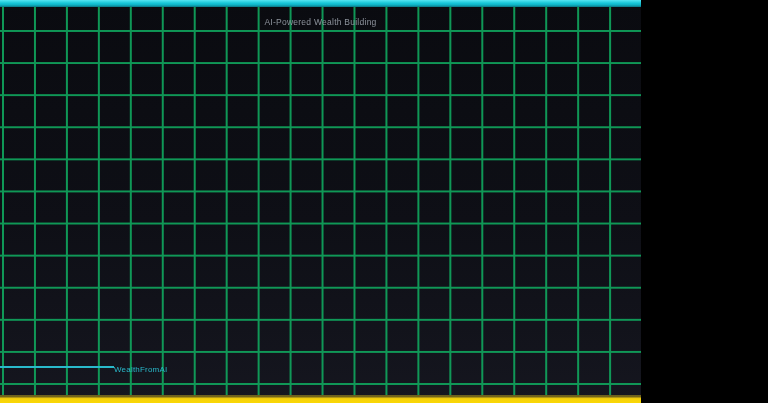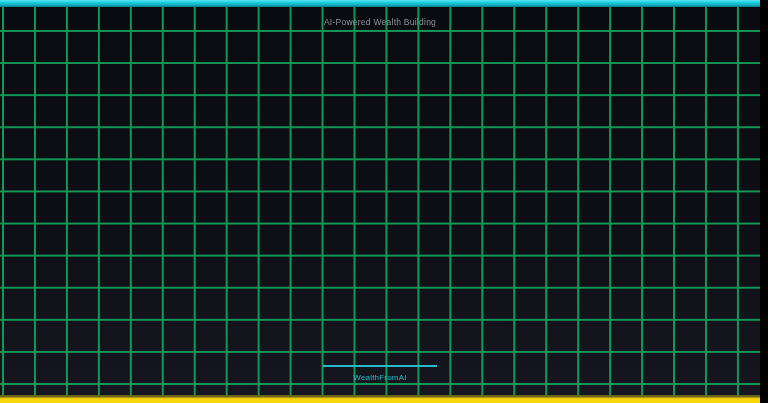--- a/index.html
+++ b/index.html
@@ -3,21 +3,21 @@
 <meta charset="utf-8">
 <style>
   html, body {
     margin: 0;
     padding: 0;
     background: #000;
     font-family: "Liberation Sans", sans-serif;
   }
   .stage {
     position: relative;
-    width: 760px;
+    width: 641px;
     height: 403px;
     overflow: hidden;
     background: linear-gradient(180deg,
       var(--background-top, #0a0b10) 0%,
       #0e0f16 55%,
       var(--background-bottom, #15161f) 100%);
   }
   
   .grid-overlay {
     position: absolute;
@@ -72,21 +72,20 @@
     font-weight: 700;
     letter-spacing: 0.35px;
     text-shadow: 0 0 3px rgba(0,0,0,0.95), 0 0 6px rgba(0,0,0,0.8);
     z-index: 2;
   }
   .footer-brand {
     position: absolute;
     left: 0; right: 0;
     top: 365px;
     display: flex;
-    flex-direction: column;
     align-items: center;
     z-index: 2;
   }
   .brand-divider {
     width: 114px;
     height: 2px;
     background: var(--brand-cyan, #1ab3c6);
     margin-bottom: 6px;
   }
   .brand-name {

